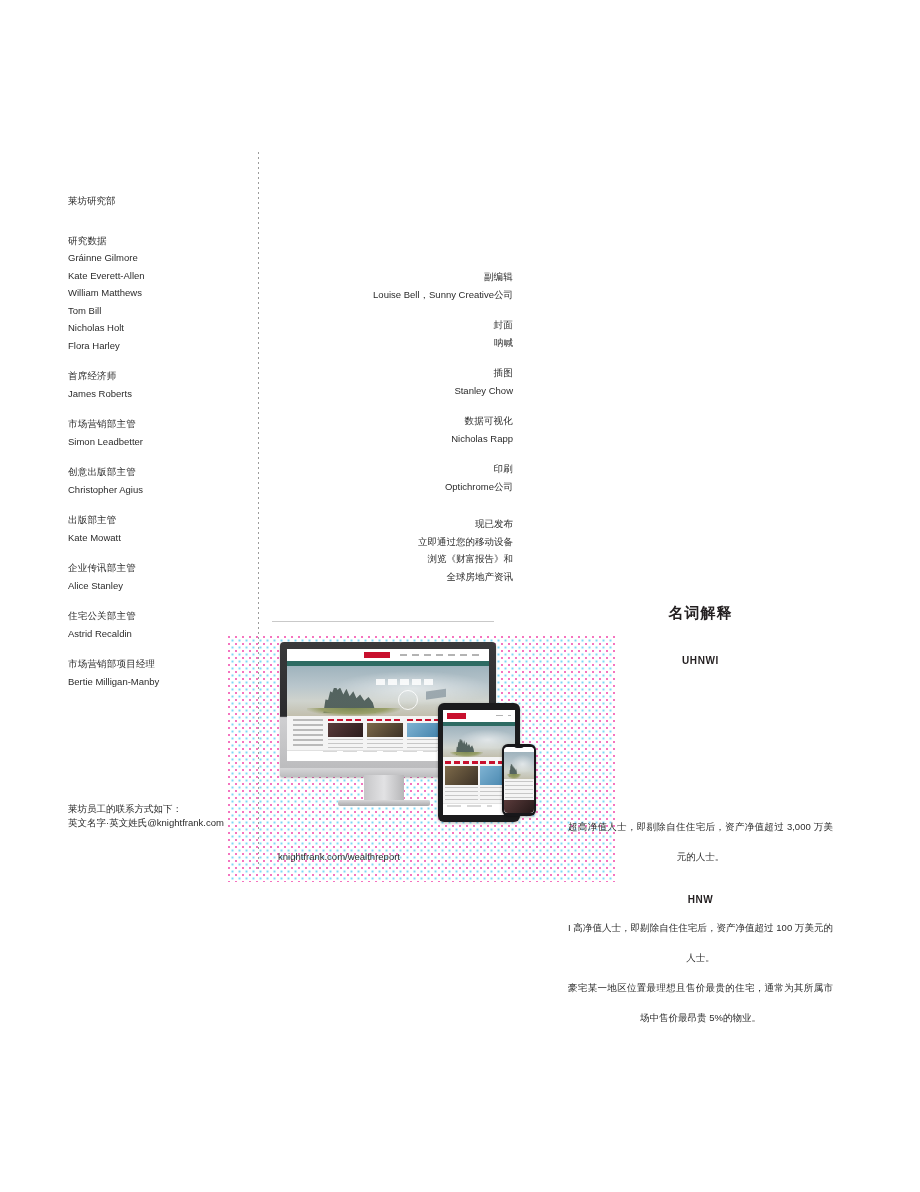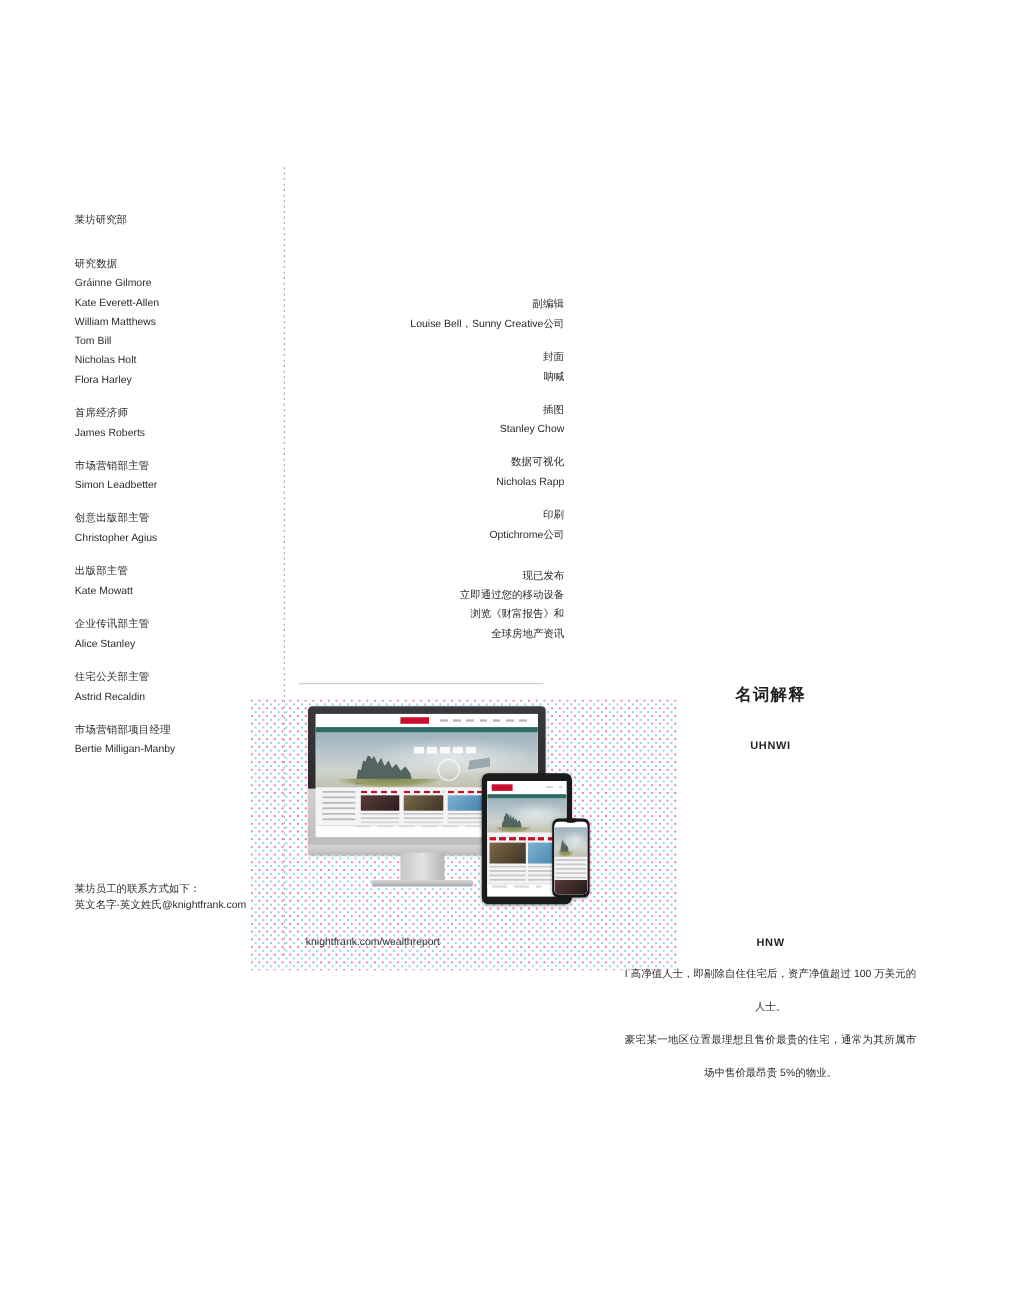--- a/index.html
+++ b/index.html
@@ -53,21 +53,21 @@
   .col-mid {
     position: absolute;
     left: 283px;
     top: 268px;
     width: 230px;
     text-align: right;
   }
   .col-right {
     position: absolute;
     right: 87px;
-    top: 622px;
+    top: 604px;
     width: 265px;
     text-align: center;
   }
 
   
   .block { margin-bottom: 13px; }
   .block:last-child { margin-bottom: 0; }
 
   .role {
     font-size: 9.5px;
@@ -566,20 +566,21 @@
 </div>
 
 <div class="url">knightfrank.com/wealthreport</div>
 
 <div class="col-right">
   <div class="glossary-title">名词解释</div>
 
   <div>
     <div class="term">UHNWI</div>
     <div class="gap-1"></div>
+    <div class="def">超高净值人士，即剔除自住住宅后，资产净值超过 3,000 万美元的人士。</div>
   </div>
 
   <div class="gap-2"></div>
 
   <div>
     <div class="term">HNW</div>
     <div class="def">I 高净值人士，即剔除自住住宅后，资产净值超过 100 万美元的人士。</div>
   </div>
 
   <div>

